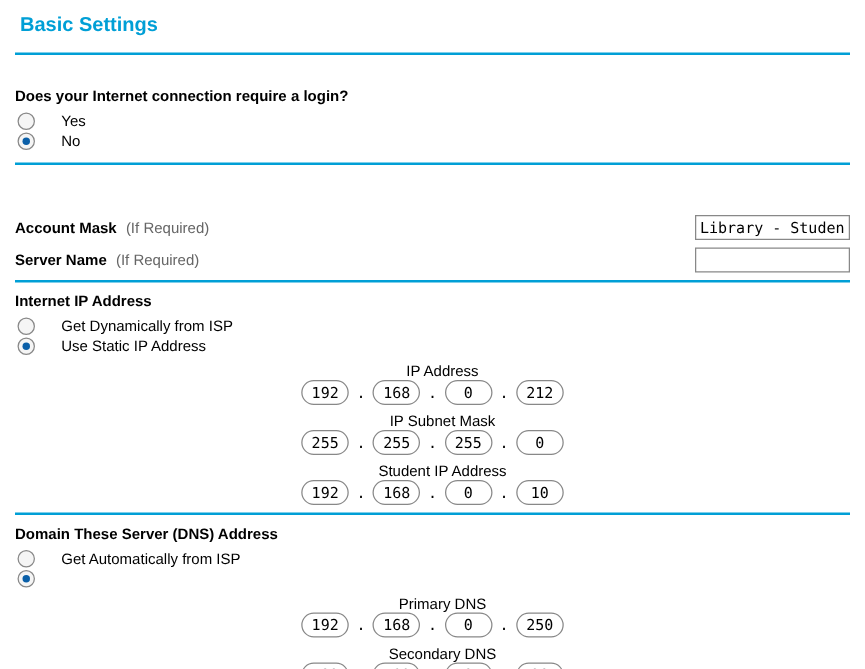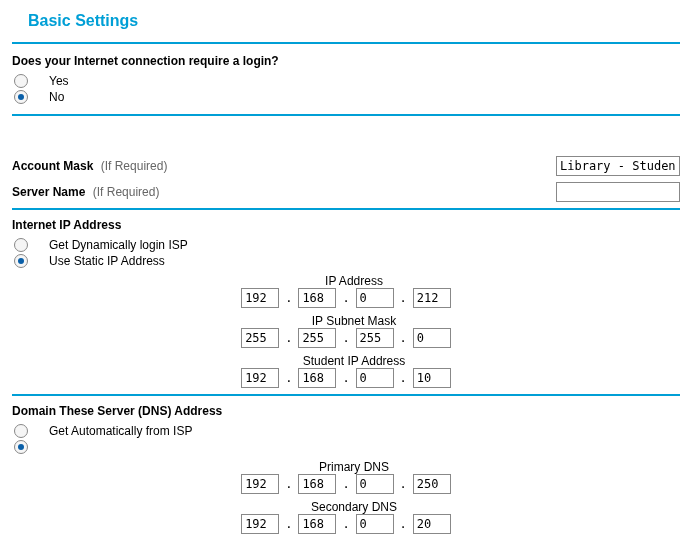--- a/index.html
+++ b/index.html
@@ -8,29 +8,29 @@
     color: #000;
     margin: 0;
     padding: 12px;
     width: 692px;
     box-sizing: border-box;
   }
   .page-title {
     color: #009fd6;
     font-size: 16px;
     font-weight: bold;
-    margin: 0 0 12px 16px;
+    margin: 0 0 12px 4px;
   }
   .hr {
     border: none;
     border-top: 2px solid #009fd6;
     margin: 0;
   }
   .section {
-    padding: 10px 0 8px 0;
+    padding: 26px 0 8px 0;
   }
   .q-bold {
     font-weight: bold;
     margin-bottom: 6px;
   }
   .radio-row {
     margin: 2px 0 2px 2px;
     display: flex;
     align-items: center;
     gap: 19px;
@@ -95,21 +95,22 @@
   }
   .ip-label {
     margin-left: 16px;
   }
   .ip-fields {
     display: flex;
     align-items: center;
   }
   .octet {
     width: 30px;
-    text-align: left;
+    text-align: center;
+    border-radius: 10px;
   }
   .dot {
     margin: 0 6px;
     font-family: monospace;
   }
 </style>
 </head>
 <body>
 
 <h1 class="page-title">Basic Settings</h1>
@@ -142,21 +143,21 @@
     <span class="field-label">Server Name</span>
     <span class="sub-label">(If Required)</span>
   </div>
   <input type="text" class="wide-input" value="" style="">
 </div>
 <hr class="hr">
 
 <div class="section-header">Internet IP Address</div>
 <div class="radio-row">
   <span class="radio-inner"></span>
-  <label>Get Dynamically login ISP</label>
+  <label>Get Dynamically from ISP</label>
 </div>
 <div class="radio-row">
   <span class="radio-inner checked"></span>
   <label>Use Static IP Address</label>
 </div>
 
 <div class="ip-row">
   <div class="ip-label">IP Address</div>
   <div class="ip-fields">
     <input type="text" class="octet" value="192" style="">

